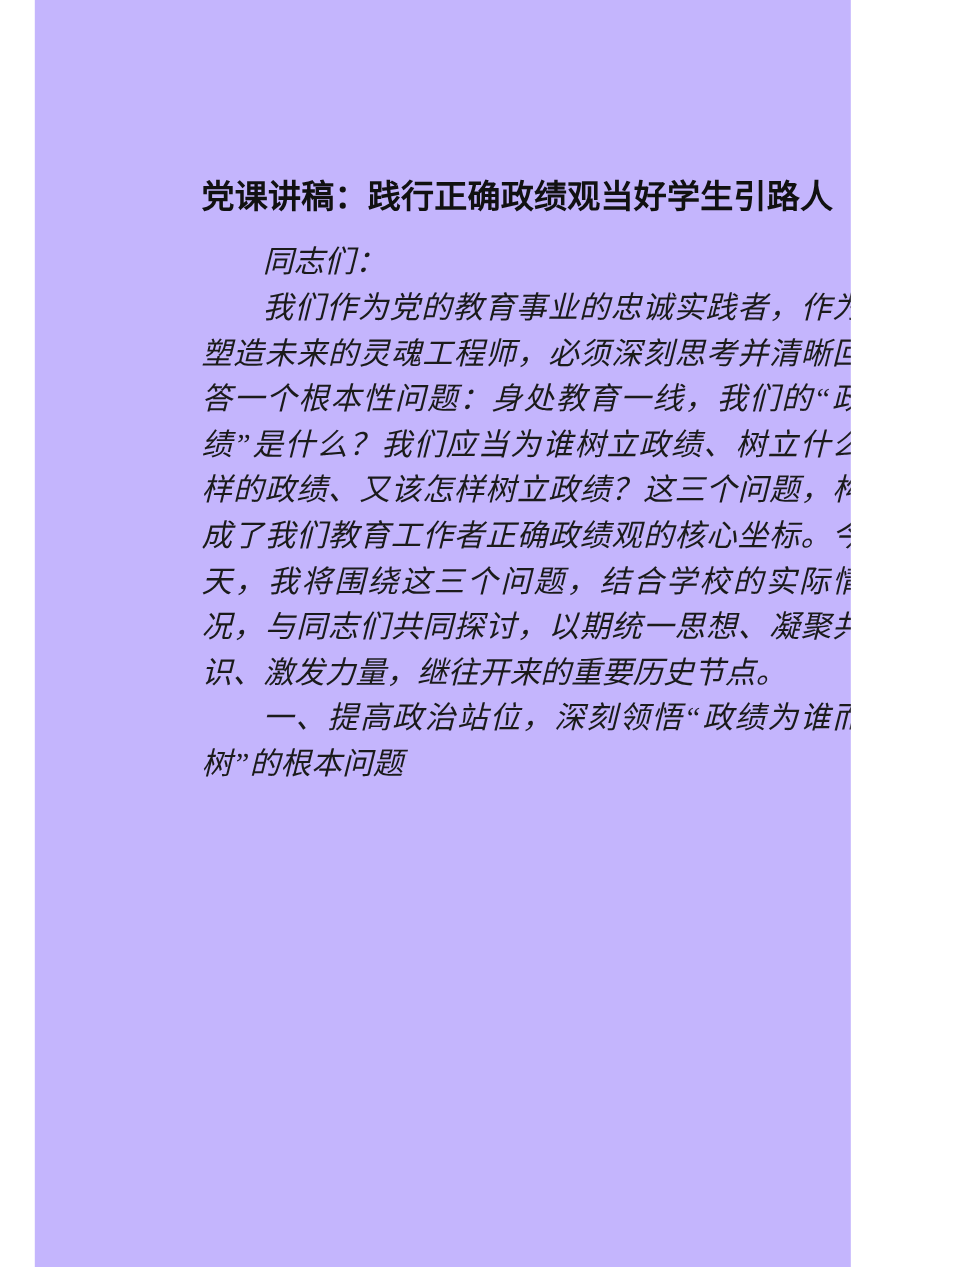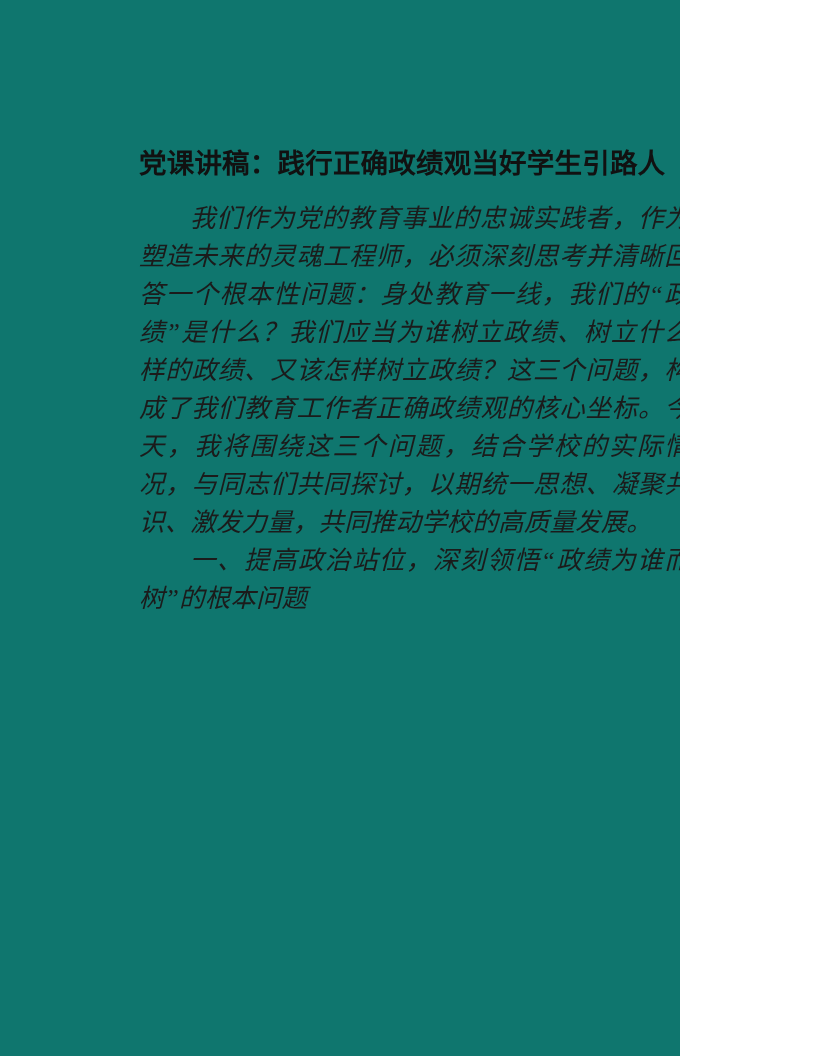--- a/index.html
+++ b/index.html
@@ -6,25 +6,26 @@
   html, body {
     margin: 0;
     padding: 0;
     background: #ffffff;
   }
 
   .page {
     position: relative;
     width: 680px;
     height: 1056px;
-    background: #0f766e;
+    background: #c4b5fd;
     overflow: hidden;
     box-sizing: border-box;
     font-family: "Liberation Serif", "DejaVu Serif", serif;
     color: #000000;
+    margin-left: 29px;
     -webkit-font-smoothing: antialiased;
   }
 
   
   .content {
     position: absolute;
     left: 139px;
     top: 145px;
     width: 551px;
   }
@@ -78,22 +79,23 @@
 <body>
 
 <div class="page">
 
   <div class="content">
 
     <h1 class="doc-title">党课讲稿：践行正确政绩观当好学生引路人</h1>
 
     <div class="body-block">
 
+      <p class="para salutation">同志们：</p>
 
 
-      <p class="para indent">我们作为党的教育事业的忠诚实践者，作为塑造未来的灵魂工程师，必须深刻思考并清晰回答一个根本性问题：身处教育一线，我们的“政绩”是什么？我们应当为谁树立政绩、树立什么样的政绩、又该怎样树立政绩？这三个问题，构成了我们教育工作者正确政绩观的核心坐标。今天，我将围绕这三个问题，结合学校的实际情况，与同志们共同探讨，以期统一思想、凝聚共识、激发力量，共同推动学校的高质量发展。</p>
+      <p class="para indent">我们作为党的教育事业的忠诚实践者，作为塑造未来的灵魂工程师，必须深刻思考并清晰回答一个根本性问题：身处教育一线，我们的“政绩”是什么？我们应当为谁树立政绩、树立什么样的政绩、又该怎样树立政绩？这三个问题，构成了我们教育工作者正确政绩观的核心坐标。今天，我将围绕这三个问题，结合学校的实际情况，与同志们共同探讨，以期统一思想、凝聚共识、激发力量，继往开来的重要历史节点。</p>
 
       <p class="para heading">一、提高政治站位，深刻领悟“政绩为谁而树”的根本问题</p>
 
     </div>
   </div>
 
 </div>
 
 </body></html>

